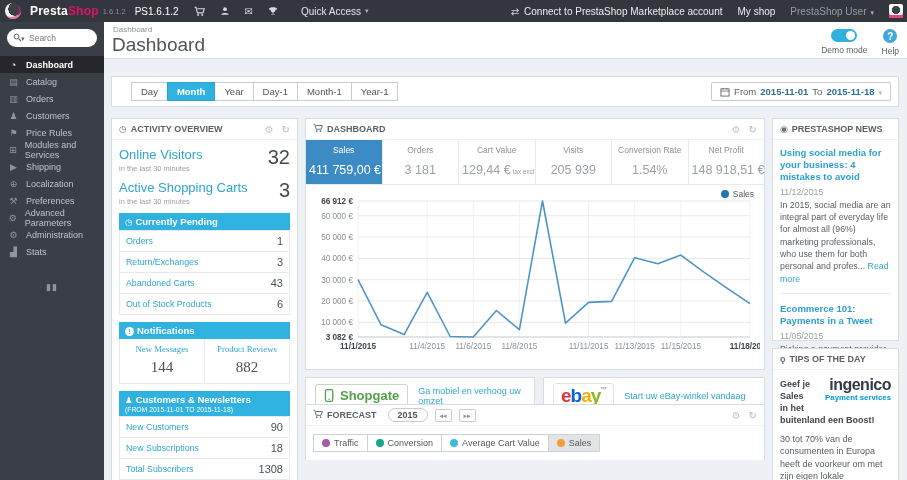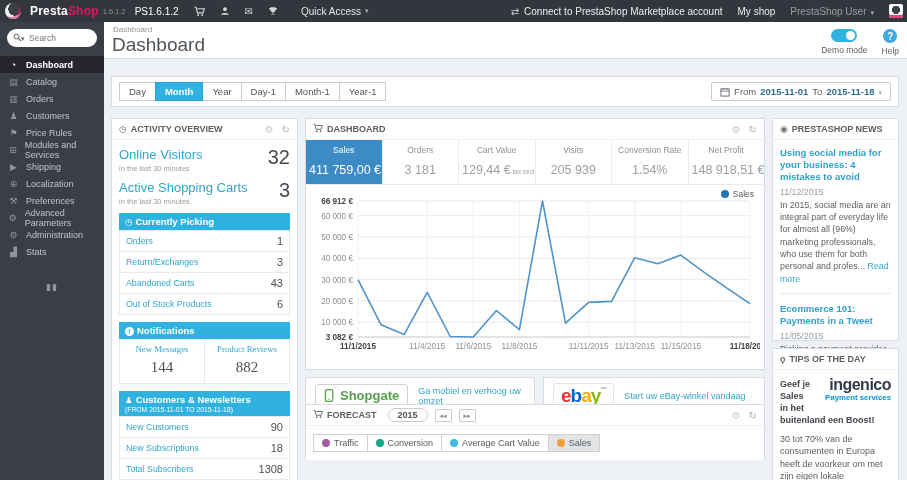--- a/index.html
+++ b/index.html
@@ -45,21 +45,21 @@
 .head-right{position:absolute;right:8px;top:7px;display:flex;gap:14px;}
 .demo,.helpbox{display:flex;flex-direction:column;align-items:center;gap:3px;}
 .toggle{width:26px;height:13px;border-radius:7px;background:var(--accent);position:relative;display:inline-block;cursor:pointer;}
 .knob{position:absolute;right:2px;top:2px;width:9px;height:9px;border-radius:50%;background:#fff;}
 .hlabel{font-size:8.5px;color:#5a6066;}
 .help-ic{width:14px;height:14px;border-radius:50%;background:#41a8dd;color:#fff;font-size:10px;font-weight:bold;display:inline-flex;align-items:center;justify-content:center;cursor:pointer;}
 
 .filterbar{position:absolute;left:111px;top:76px;width:788px;height:31px;background:#fff;border:1px solid #d9dce0;display:flex;align-items:center;padding:0 7px;}
 .rgroup{display:flex;}
 .fbtn{font-size:9.5px;padding:3px 9px;background:#fff;border:1px solid #c6ccd1;color:#555;margin-left:-1px;}
-.fbtn:first-child{margin-left:0;}
+.fbtn:first-child{margin-left:12px;}
 .fbtn.active{background:var(--accent);border-color:#2aa3cf;color:#fff;font-weight:bold;position:relative;}
 .datebtn{margin-left:auto;display:flex;align-items:flex-end;gap:4px;font-size:9.5px;border:1px solid #c6ccd1;background:#fff;color:#5a6066;padding:3px 8px;border-radius:2px;}
 .datebtn b{color:#2f6e92;}
 
 .panel{position:absolute;background:#fff;border:1px solid #d9dce0;}
 .panel.cut{border-bottom:none;}
 .phead{display:flex;align-items:center;height:21px;padding:0 7px;border-bottom:1px solid #eef0f2;color:#5a6066;font-size:9px;font-weight:bold;gap:4px;}
 .ph-ic{margin-left:auto;display:flex;gap:8px;color:#c4c8cc;font-size:10px;}
 .ph-ic i{font-style:normal;cursor:pointer;}
 .ic{font-style:normal;color:#6a7076;font-size:9px;}
@@ -300,21 +300,21 @@
         <span class="bsval">32</span>
       </div>
       <div class="bigstat">
         <div>
             <a class="bstitle">Active Shopping Carts</a>
         <div class="bssub">in the last 30 minutes</div>
           </div>
         <span class="bsval">3</span>
       </div>
       <div class="bluesec">
-        <div class="bluehead"><i class="ic">◷</i><span>Currently Picking</span></div>
+        <div class="bluehead"><i class="ic">◷</i><span>Currently Pending</span></div>
         <div id="pending-rows">
             <div class="arow">
               <a class="arow-l">Orders</a>
               <span class="arow-v">1</span>
             </div>
             <div class="arow">
               <a class="arow-l">Return/Exchanges</a>
               <span class="arow-v">3</span>
             </div>
             <div class="arow">

